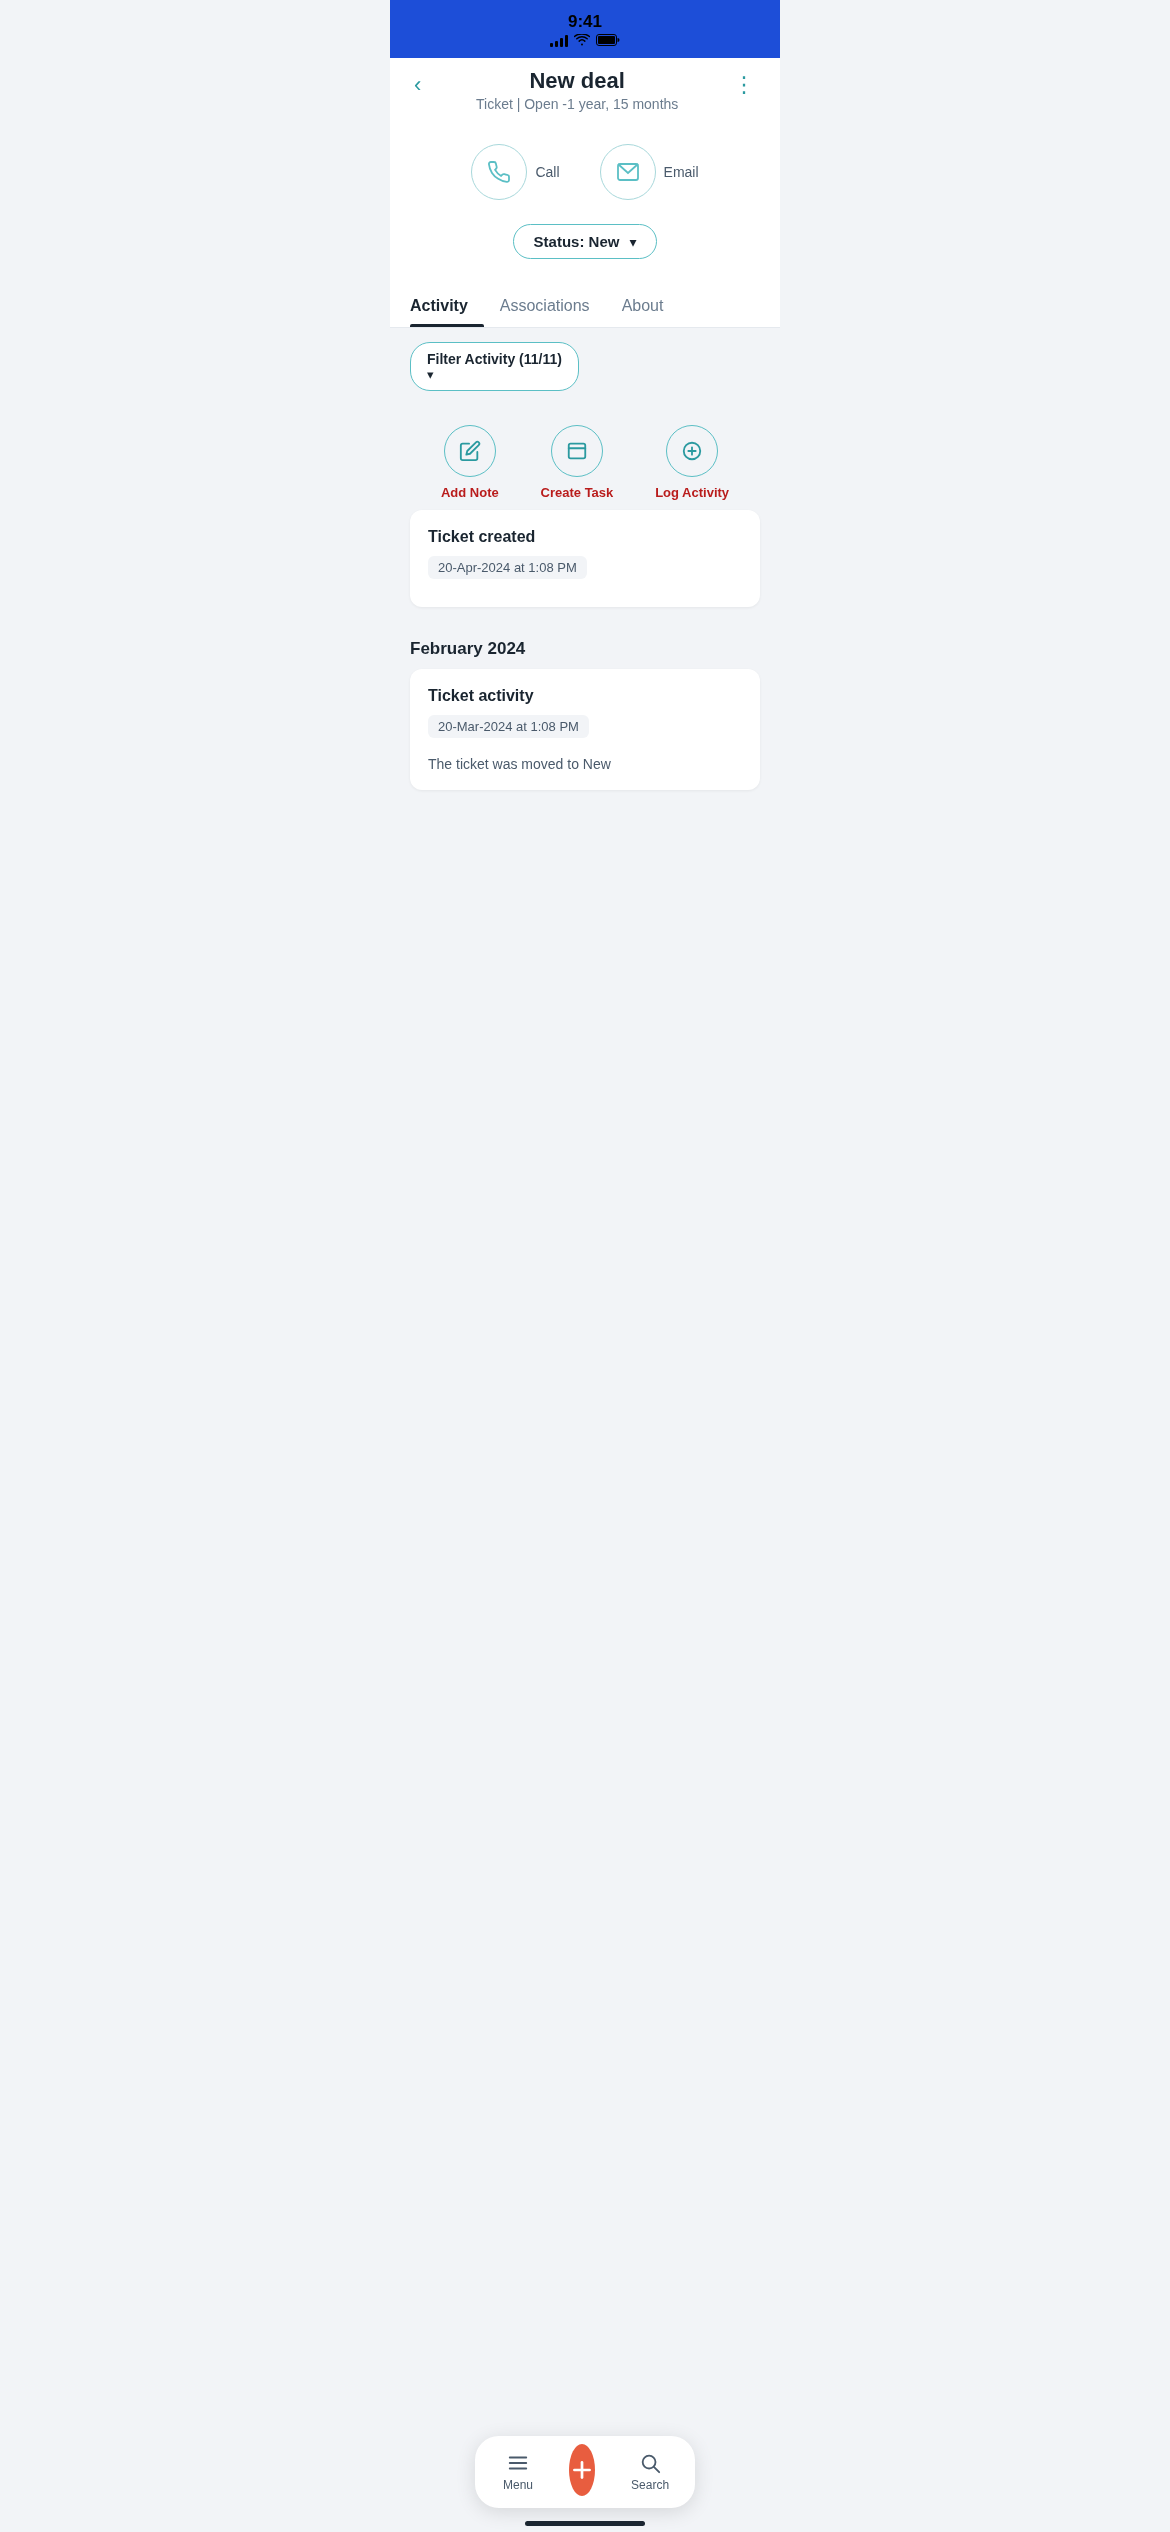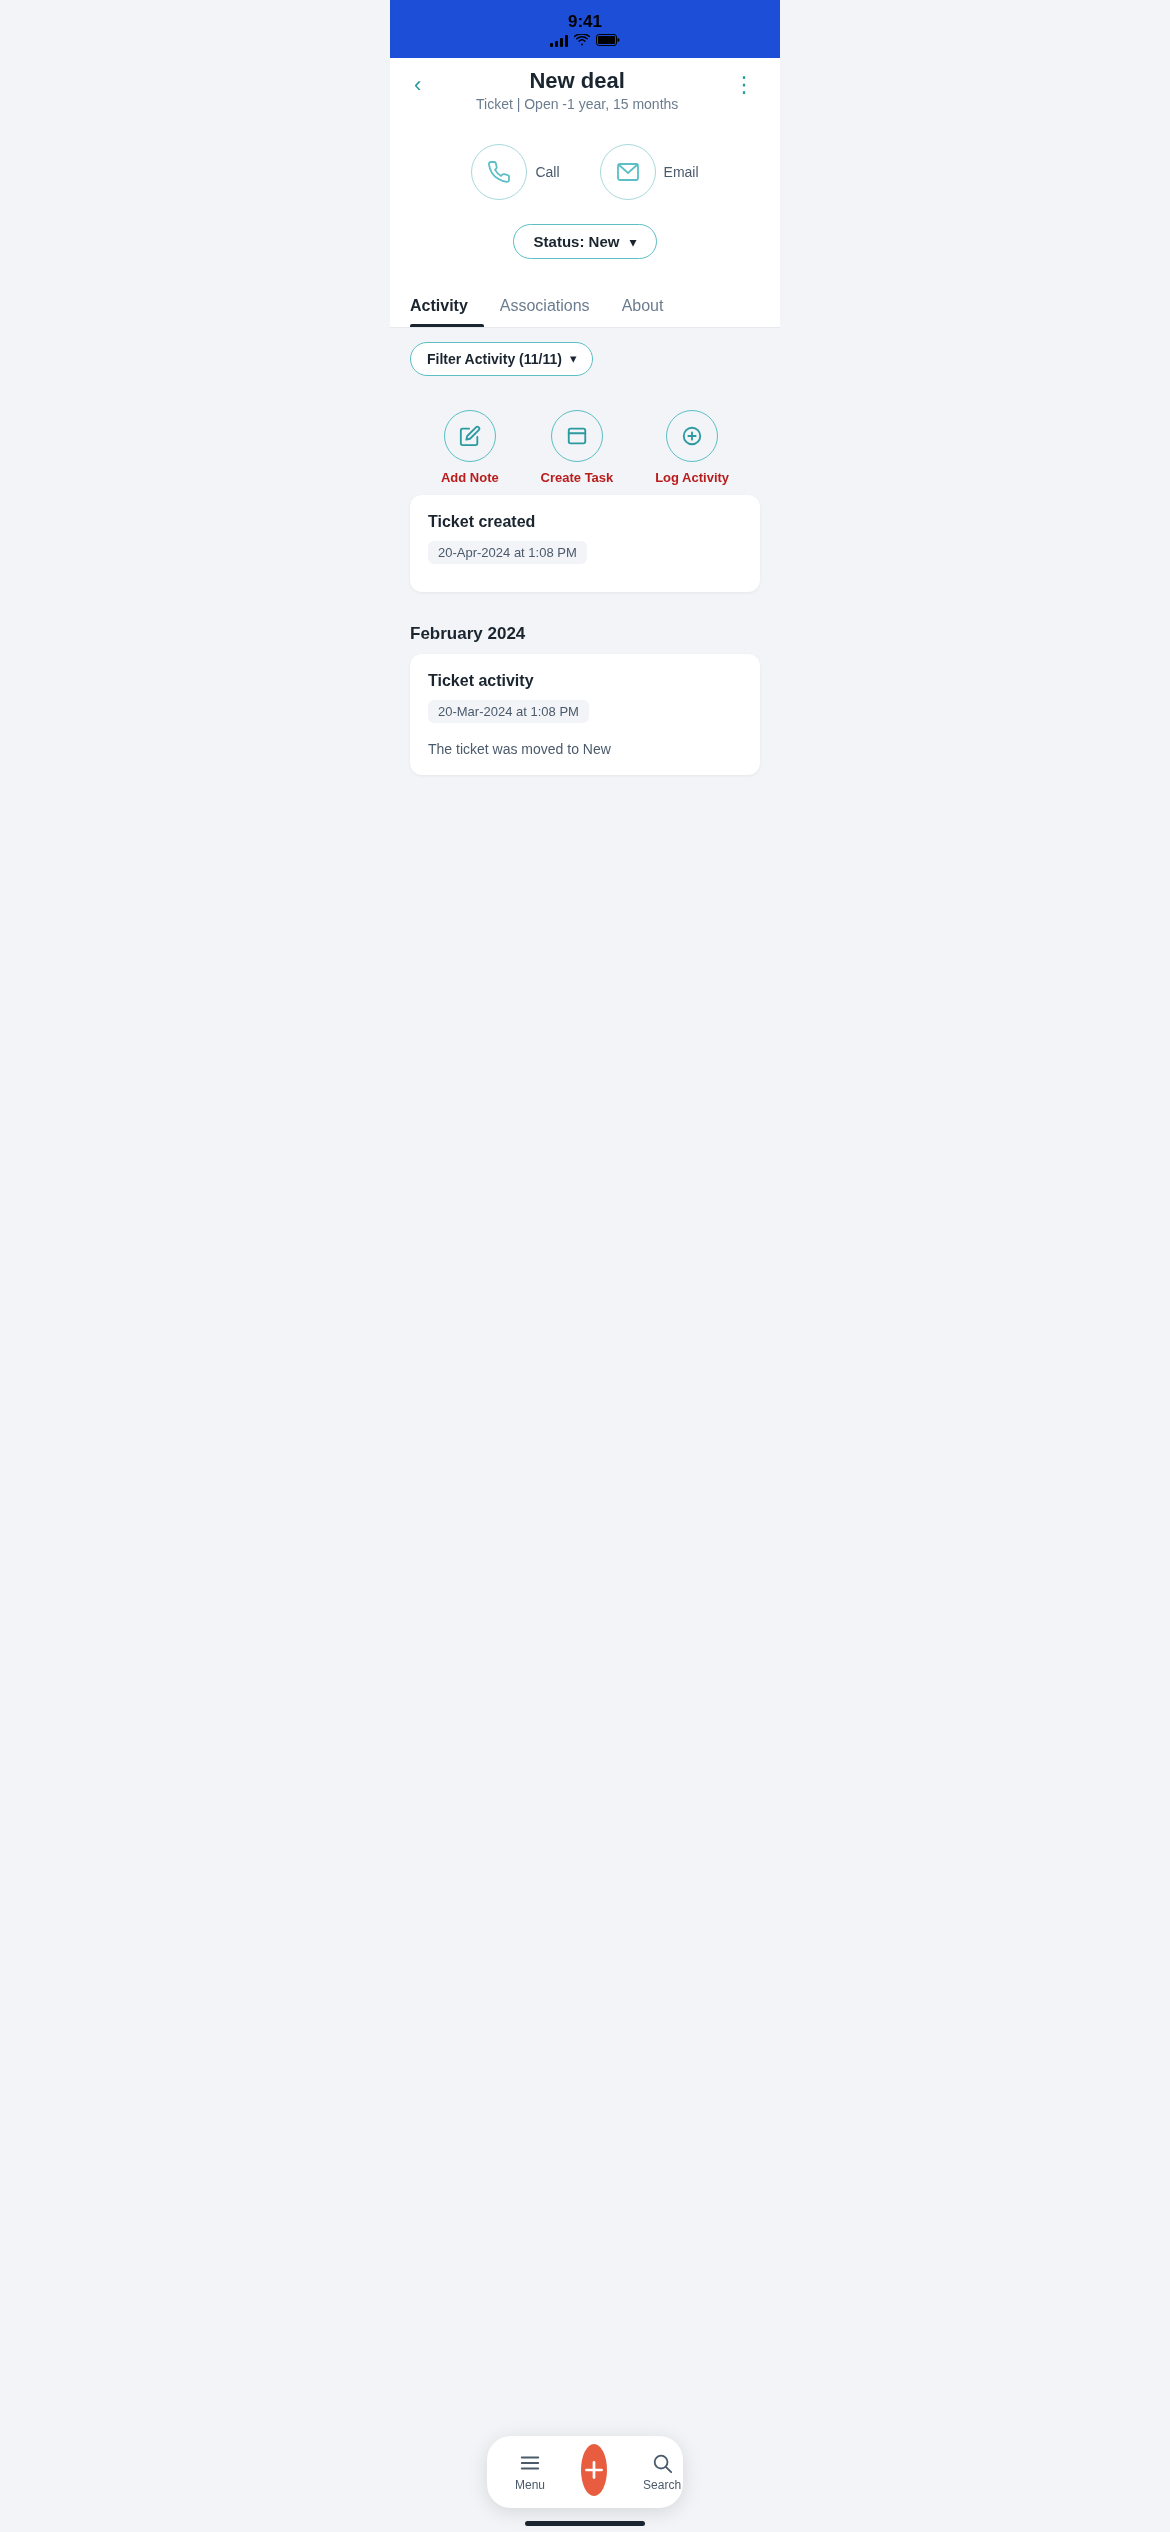--- a/index.html
+++ b/index.html
@@ -181,22 +181,23 @@
       background: #f2f4f7;
       padding: 14px 20px;
     }
     .filter-btn {
       border: 1.5px solid #5bbfc5;
       border-radius: 20px;
       background: #fff;
       padding: 8px 16px;
       display: inline-flex;
       align-items: flex-start;
-      gap: 8px;
-      cursor: pointer;
+      gap: 0;
+      cursor: pointer;
+      flex-direction: column;
     }
     .filter-btn-text {
       font-size: 14px;
       font-weight: 600;
       color: #1a2530;
     }
     .filter-btn-arrow {
       font-size: 13px;
       color: #1a2530;
     }
@@ -287,21 +288,21 @@
       bottom: 24px;
       left: 50%;
       transform: translateX(-50%);
       background: #fff;
       border-radius: 24px;
       box-shadow: 0 4px 20px rgba(0,0,0,0.12);
       display: flex;
       align-items: center;
       padding: 12px 28px;
       gap: 36px;
-      width: 196px;
+      width: 220px;
     }
     .nav-item {
       display: flex;
       flex-direction: column;
       align-items: center;
       gap: 4px;
       cursor: pointer;
     }
     .nav-item svg {
       width: 22px;

